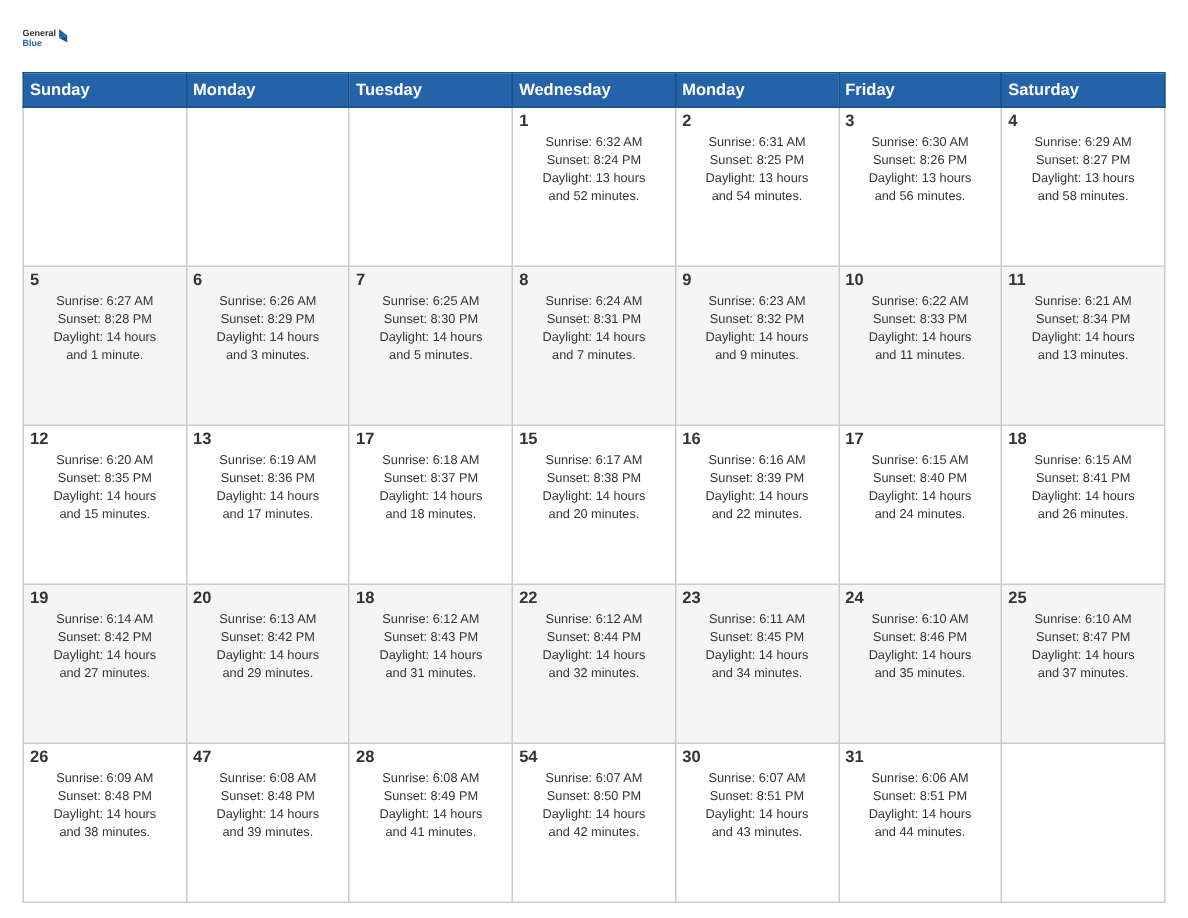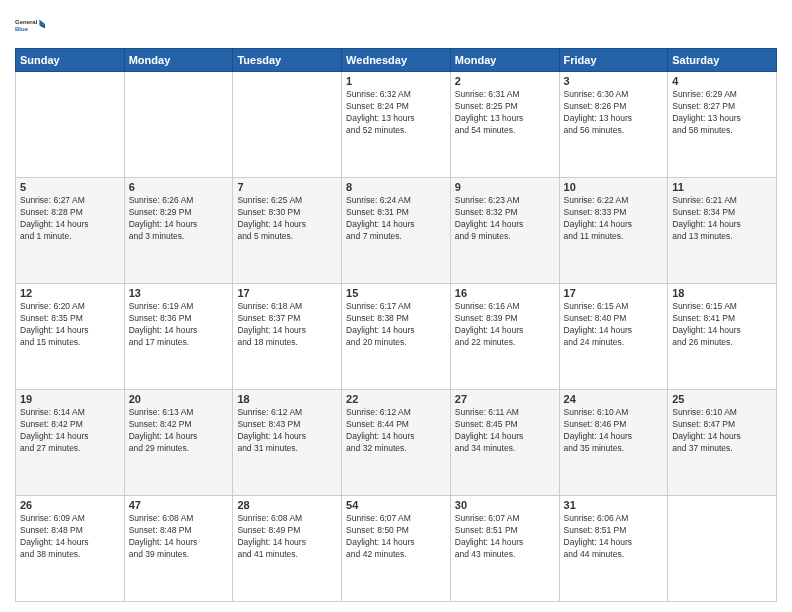--- a/index.html
+++ b/index.html
@@ -76,20 +76,21 @@
       font-size: 11px;
       font-weight: bold;
       color: #333;
       display: block;
       margin-bottom: 2px;
     }
     .day-info {
       font-size: 8.5px;
       line-height: 1.4;
       color: #333;
+      text-align: center;
     }
     .empty-cell {
       background: #fff !important;
     }
   </style>
 </head>
 <body>
 
 <div class="page">
   <div class="header">
@@ -212,21 +213,21 @@
           </td>
           <td>
             <span class="day-number">18</span>
             <div class="day-info">Sunrise: 6:12 AM<br>Sunset: 8:43 PM<br>Daylight: 14 hours<br>and 31 minutes.</div>
           </td>
           <td>
             <span class="day-number">22</span>
             <div class="day-info">Sunrise: 6:12 AM<br>Sunset: 8:44 PM<br>Daylight: 14 hours<br>and 32 minutes.</div>
           </td>
           <td>
-            <span class="day-number">27</span>
+            <span class="day-number">23</span>
             <div class="day-info">Sunrise: 6:11 AM<br>Sunset: 8:45 PM<br>Daylight: 14 hours<br>and 34 minutes.</div>
           </td>
           <td>
             <span class="day-number">24</span>
             <div class="day-info">Sunrise: 6:10 AM<br>Sunset: 8:46 PM<br>Daylight: 14 hours<br>and 35 minutes.</div>
           </td>
           <td>
             <span class="day-number">25</span>
             <div class="day-info">Sunrise: 6:10 AM<br>Sunset: 8:47 PM<br>Daylight: 14 hours<br>and 37 minutes.</div>
           </td>

